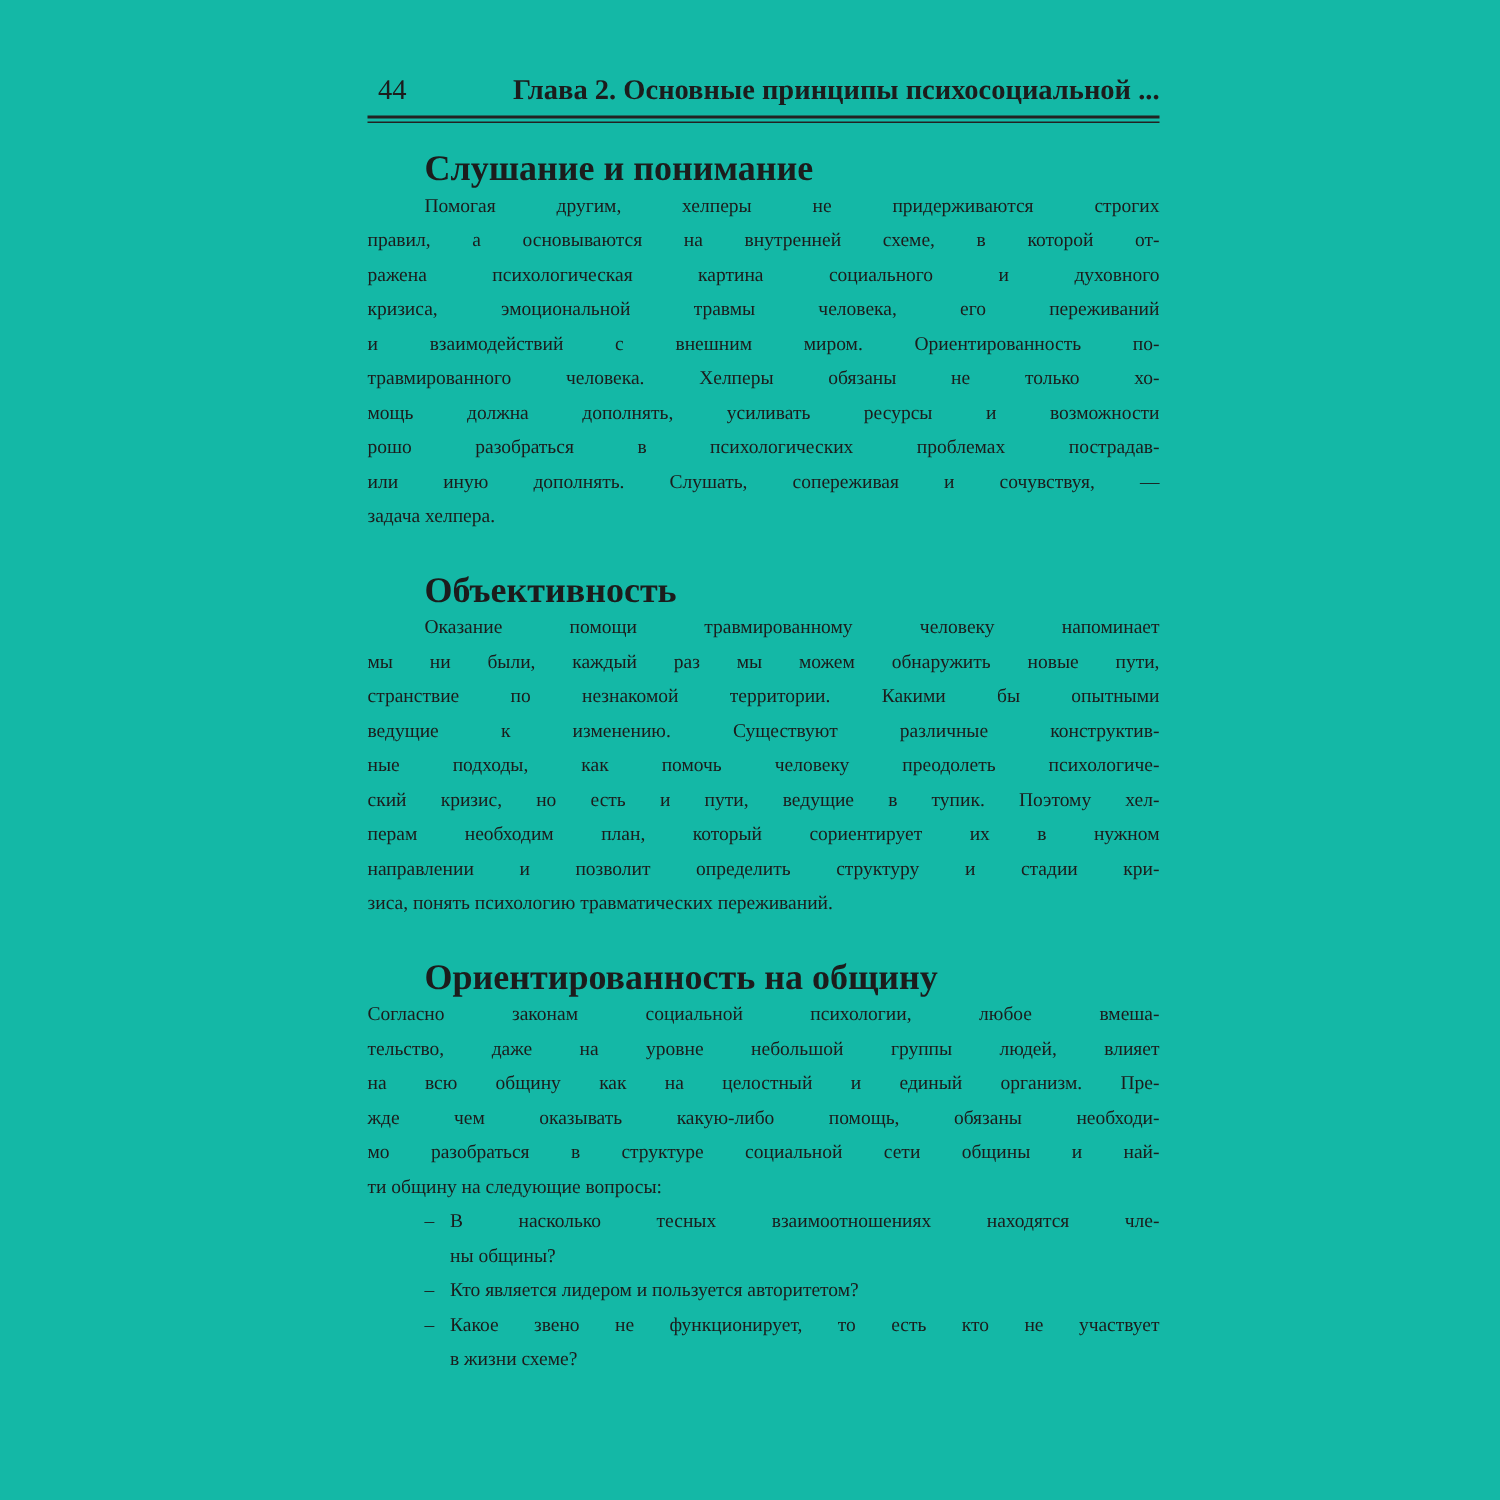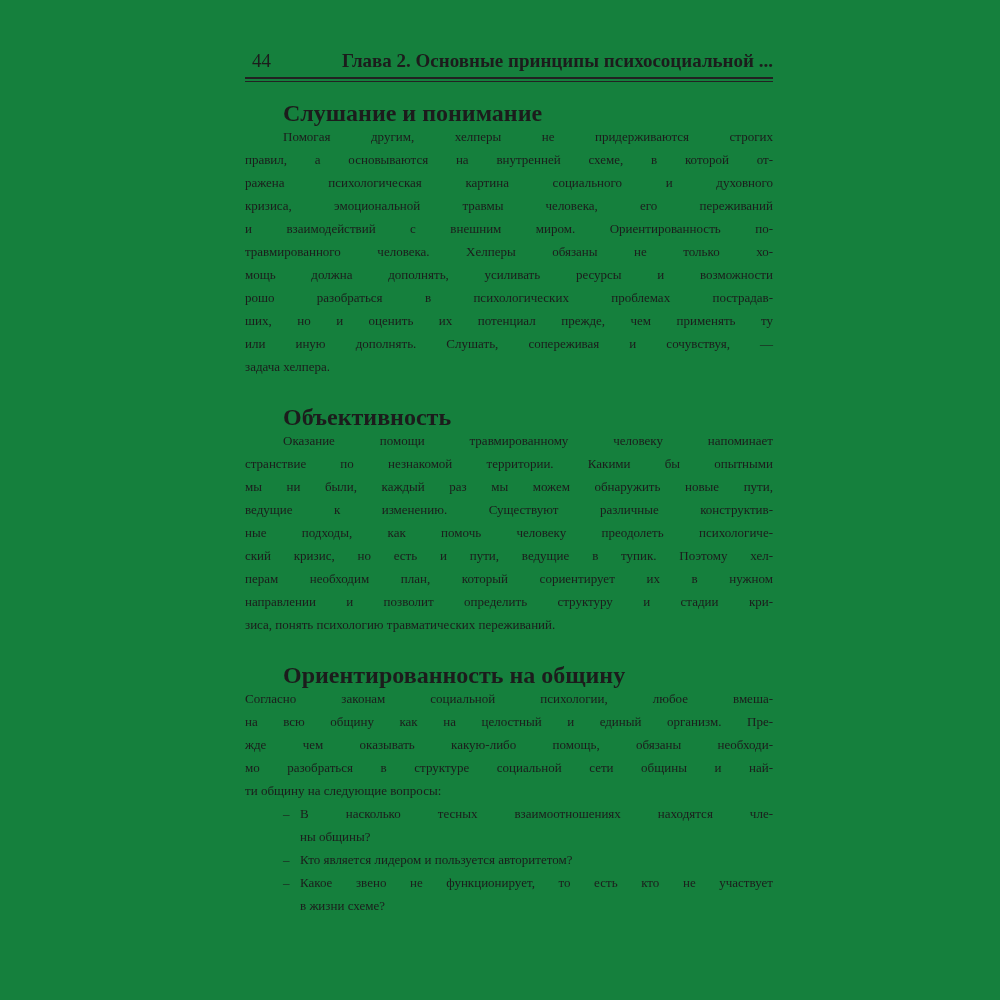--- a/index.html
+++ b/index.html
@@ -1,20 +1,20 @@
 <!DOCTYPE html>
 <html lang="ru"><head>
 <meta charset="utf-8">
 <style>
   html, body { margin: 0; padding: 0; }
   .page {
     position: relative;
     width: 1000px;
     height: 1000px;
-    background: #15803d;
+    background: #14b8a6;
     font-family: "Liberation Serif", "DejaVu Serif", serif;
     color: #1c1c1c;
     overflow: hidden;
   }
   .content {
     position: absolute;
     left: 245px;
     top: 50px;
     width: 528px;
   }
@@ -72,43 +72,43 @@
           <div class="section-heading first">Слушание и понимание</div>
           <div class="para indent">
             <div class="line">Помогая другим, хелперы не придерживаются строгих</div>
             <div class="line">правил, а основываются на внутренней схеме, в которой от-</div>
             <div class="line">ражена психологическая картина социального и духовного</div>
             <div class="line">кризиса, эмоциональной травмы человека, его переживаний</div>
             <div class="line">и взаимодействий с внешним миром. Ориентированность по-</div>
             <div class="line">травмированного человека. Хелперы обязаны не только хо-</div>
             <div class="line">мощь должна дополнять, усиливать ресурсы и возможности</div>
             <div class="line">рошо разобраться в психологических проблемах пострадав-</div>
-            <div class="line">ших, но и оценить их потенциал прежде, чем применять ту</div>
             <div class="line">или иную дополнять. Слушать, сопереживая и сочувствуя, —</div>
             <div class="line last">задача хелпера.</div>
           </div>
         </section>
         <section>
           <div class="section-heading">Объективность</div>
           <div class="para indent">
             <div class="line">Оказание помощи травмированному человеку напоминает</div>
+            <div class="line">мы ни были, каждый раз мы можем обнаружить новые пути,</div>
             <div class="line">странствие по незнакомой территории. Какими бы опытными</div>
-            <div class="line">мы ни были, каждый раз мы можем обнаружить новые пути,</div>
             <div class="line">ведущие к изменению. Существуют различные конструктив-</div>
             <div class="line">ные подходы, как помочь человеку преодолеть психологиче-</div>
             <div class="line">ский кризис, но есть и пути, ведущие в тупик. Поэтому хел-</div>
             <div class="line">перам необходим план, который сориентирует их в нужном</div>
             <div class="line">направлении и позволит определить структуру и стадии кри-</div>
             <div class="line last">зиса, понять психологию травматических переживаний.</div>
           </div>
         </section>
         <section>
           <div class="section-heading">Ориентированность на общину</div>
           <div class="para">
             <div class="line">Согласно законам социальной психологии, любое вмеша-</div>
+            <div class="line">тельство, даже на уровне небольшой группы людей, влияет</div>
             <div class="line">на всю общину как на целостный и единый организм. Пре-</div>
             <div class="line">жде чем оказывать какую-либо помощь, обязаны необходи-</div>
             <div class="line">мо разобраться в структуре социальной сети общины и най-</div>
             <div class="line last">ти общину на следующие вопросы:</div>
           </div>
           <div class="dash-list">
             <div class="list-item">
               <div class="line list-line"><span class="marker">–</span>В насколько тесных взаимоотношениях находятся чле-</div>
               <div class="line list-line last">ны общины?</div>
             </div>

